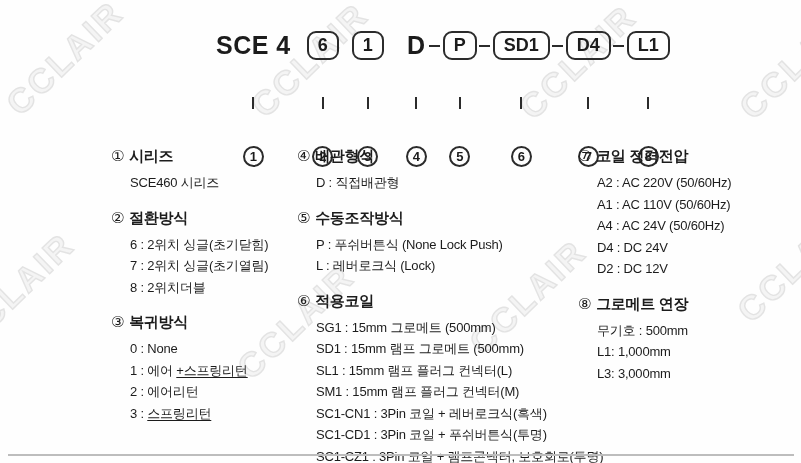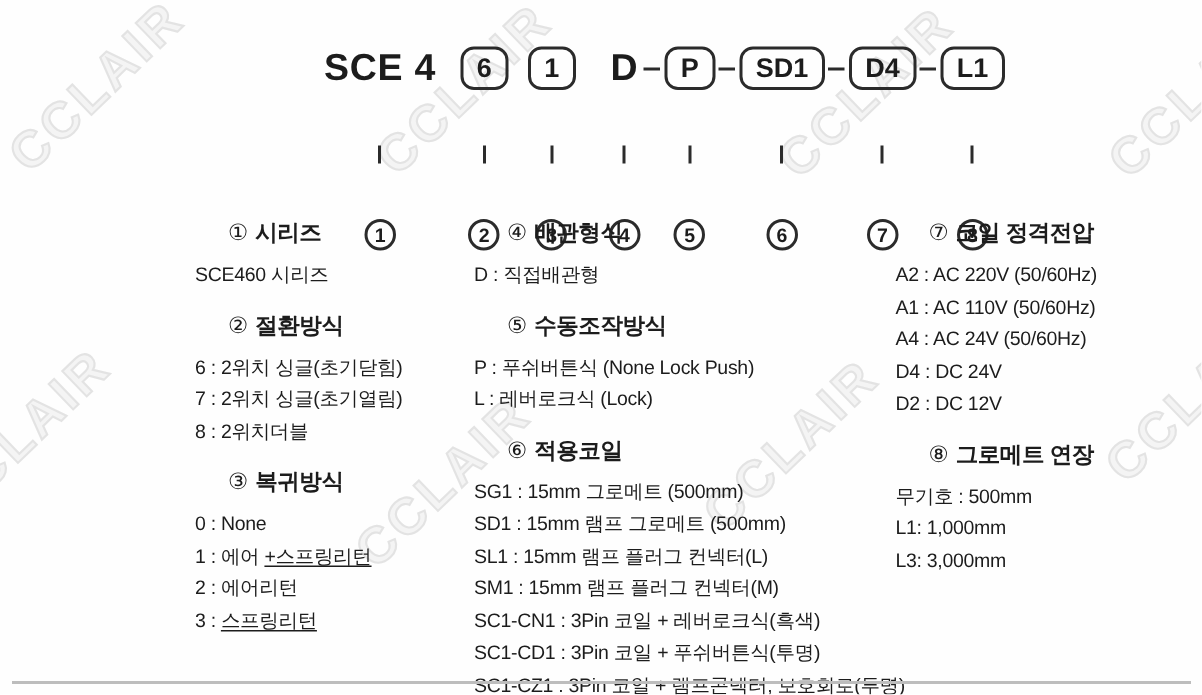--- a/index.html
+++ b/index.html
@@ -39,21 +39,21 @@
   }
   .dashcol { width:16px; display:flex; justify-content:center; }
   .dash { width:11px; height:2px; background:#2b2b2b; margin-top:14px; }
 
   
   .col { position:absolute; top:144px; }
   .col1 { left:111px; width:186px; }
   .col2 { left:297px; width:278px; }
   .col3 { left:578px; width:218px; }
   .sec { margin-bottom:12px; }
-  .sec-head { font-size:15px; font-weight:700; line-height:24px; margin-bottom:4px; letter-spacing:-0.3px; white-space:nowrap;margin-left:41px; }
+  .sec-head { font-size:15px; font-weight:700; line-height:24px; margin-bottom:4px; letter-spacing:-0.3px; white-space:nowrap; }
   .sec-num { margin-right:5px; font-weight:400; font-size:15px; }
   .item { font-size:13px; line-height:21.5px; padding-left:19px; letter-spacing:-0.2px; white-space:nowrap; }
   .u { text-decoration:underline; text-underline-offset:2px; }
 
   
   .bottom-rule { position:absolute; left:8px; top:454px; width:786px; height:2px; background:#bdbdbd; }
 </style>
 </head>
 <body>
 

